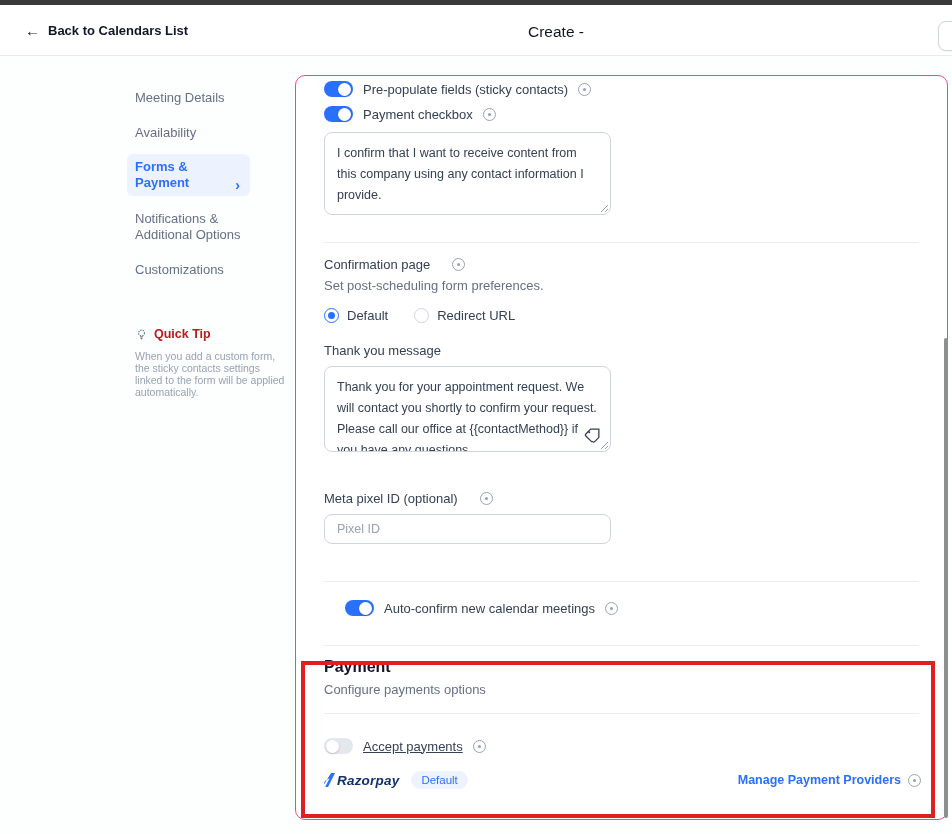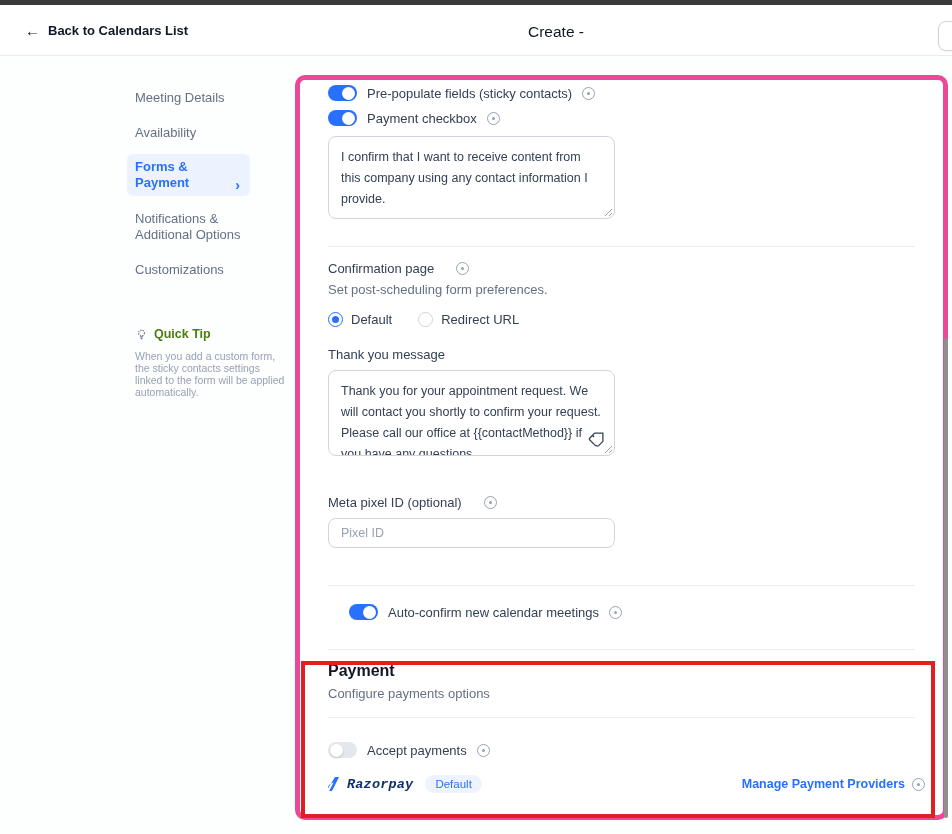--- a/index.html
+++ b/index.html
@@ -30,27 +30,27 @@
   .sidebar { position:absolute; left:127px; top:84px; width:160px; font-size:13px; }
   .nav-item { padding:6px 8px; color:#667085; cursor:pointer; margin-bottom:7px; line-height:16px; }
   .nav-item.wrap { width:125px; }
   .nav-item.active {
     background:#ecf3ff; border-radius:6px; color:#2970ff; font-weight:600;
     display:flex; align-items:flex-end; justify-content:space-between; width:123px;
     padding:5px 10px 5px 8px; margin-bottom:9px;
   }
   .nav-chevron { font-size:14px; color:#2970ff; line-height:12px; }
   .quick-tip { margin-top:43px; padding-left:8px; }
-  .quick-tip-head { display:flex; align-items:center; gap:6px; color:#4d7c0f; font-weight:600; font-size:12.5px; }
+  .quick-tip-head { display:flex; align-items:center; gap:6px; color:#b91c1c; font-weight:600; font-size:12.5px; }
   .bulb { width:13px; height:13px; }
   .quick-tip-body { margin-top:9px; font-size:10.5px; line-height:12px; color:#98a2b3; width:150px; }
   
   .card {
     position:absolute; left:295px; top:75px; width:653px; height:745px;
-    background:#fff; border:5px solid #ec4899; border-radius:10px; overflow:hidden;
+    background:#fff; border:1px solid #ec4899; border-radius:10px; overflow:hidden;
   }
   .card-inner { padding:0 28px; position:relative; }
   .toggle-row { display:flex; align-items:center; gap:10px; font-size:13px; color:#344054; }
   .toggle { width:29px; height:16px; border-radius:9px; position:relative; flex:0 0 auto; cursor:pointer; }
   .toggle.on  { background:#2970ff; }
   .toggle.off { background:#e4e7ec; }
   .toggle .knob { position:absolute; top:1.5px; width:13px; height:13px; border-radius:50%; background:#fff;
                   box-shadow:0 1px 2px rgba(16,24,40,.2); }
   .toggle.on  .knob { right:2px; }
   .toggle.off .knob { left:2px; }
@@ -80,39 +80,39 @@
   .radio { width:15px; height:15px; border-radius:50%; position:relative; }
   .radio.sel { border:1.5px solid #2970ff; }
   .radio.sel::after { content:""; position:absolute; left:50%; top:50%; width:7px; height:7px;
     margin:-3.5px 0 0 -3.5px; border-radius:50%; background:#2970ff; }
   .radio.unsel { border:1.5px solid #d0d5dd; }
   input.field-box { height:30px; padding:0 12px; line-height:28px; }
   input.field-box::placeholder { color:#98a2b3; }
   .payment-heading { font-size:16px; font-weight:600; color:#101828; }
   .provider-row { display:flex; align-items:center; justify-content:space-between; width:597px; }
   .provider-left { display:flex; align-items:center; gap:12px; }
-  .rzp-logo { display:flex; align-items:center; gap:8px;font-family:Liberation Mono, monospace; }
+  .rzp-logo { display:flex; align-items:center; gap:2px; }
   .rzp-text { font-size:13.5px; font-weight:700; font-style:italic; color:#10316c; letter-spacing:.2px; }
   .badge {
     background:#eef4ff; color:#2970ff; font-size:11.5px; font-weight:500;
     border-radius:10px; padding:3px 10px;
   }
   .manage-link { display:flex; align-items:center; gap:7px; font-size:12.5px; font-weight:600; color:#2970ff; cursor:pointer;padding-left:46px; }
   
   .red-box {
     position:absolute; left:301px; top:661px; width:634px; height:157px;
     border:4px solid #e02020; z-index:50; pointer-events:none;
   }
   
   .scroll-thumb { position:absolute; left:944px; top:338px; width:4px; height:480px; background:#8f8f8f; border-radius:2px; z-index:40; }
   
   .mt5{margin-top:5px;} .mt6{margin-top:6px;} .mt8{margin-top:8px;} .mt9{margin-top:9px;}
   .mt10{margin-top:10px;} .mt12{margin-top:12px;} .mt14{margin-top:14px;} .mt15{margin-top:15px;}
   .mt16{margin-top:16px;} .mt17{margin-top:17px;} .mt18{margin-top:18px;margin-left:21px;} .mt20{margin-top:20px;}
-  .mt24{margin-top:24px;} .mt27{margin-top:27px;} .mt29{margin-top:29px;} .mt37{margin-top:37px;} .mt39{margin-top:39px;}
+  .mt24{margin-top:24px;text-decoration:underline;} .mt27{margin-top:27px;} .mt29{margin-top:29px;} .mt37{margin-top:37px;} .mt39{margin-top:39px;}
 </style>
 </head>
 <body>
 
 <div class="titlebar"></div>
 
 <div class="header">
   <div class="back-link">
     <span class="back-arrow">←</span>
     <span>Back to Calendars List</span>

